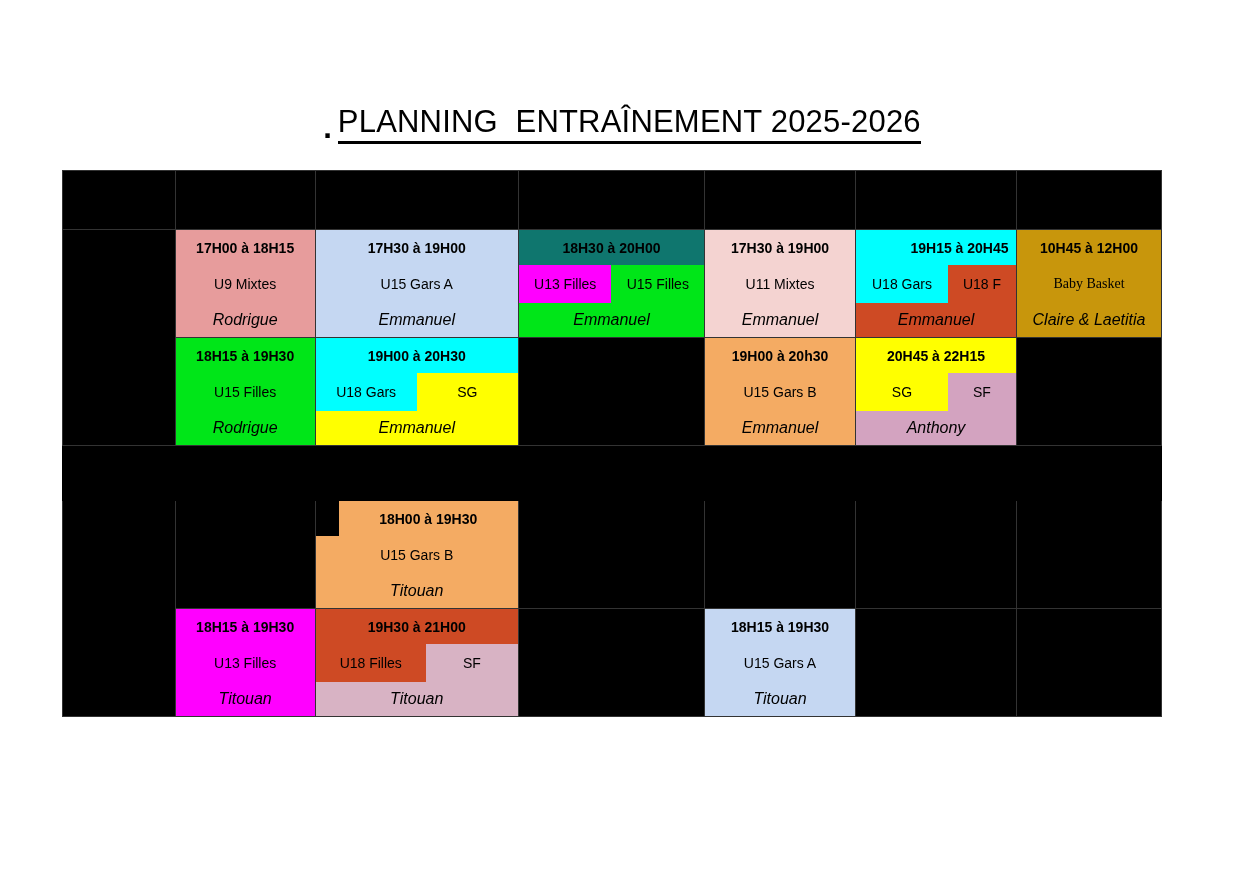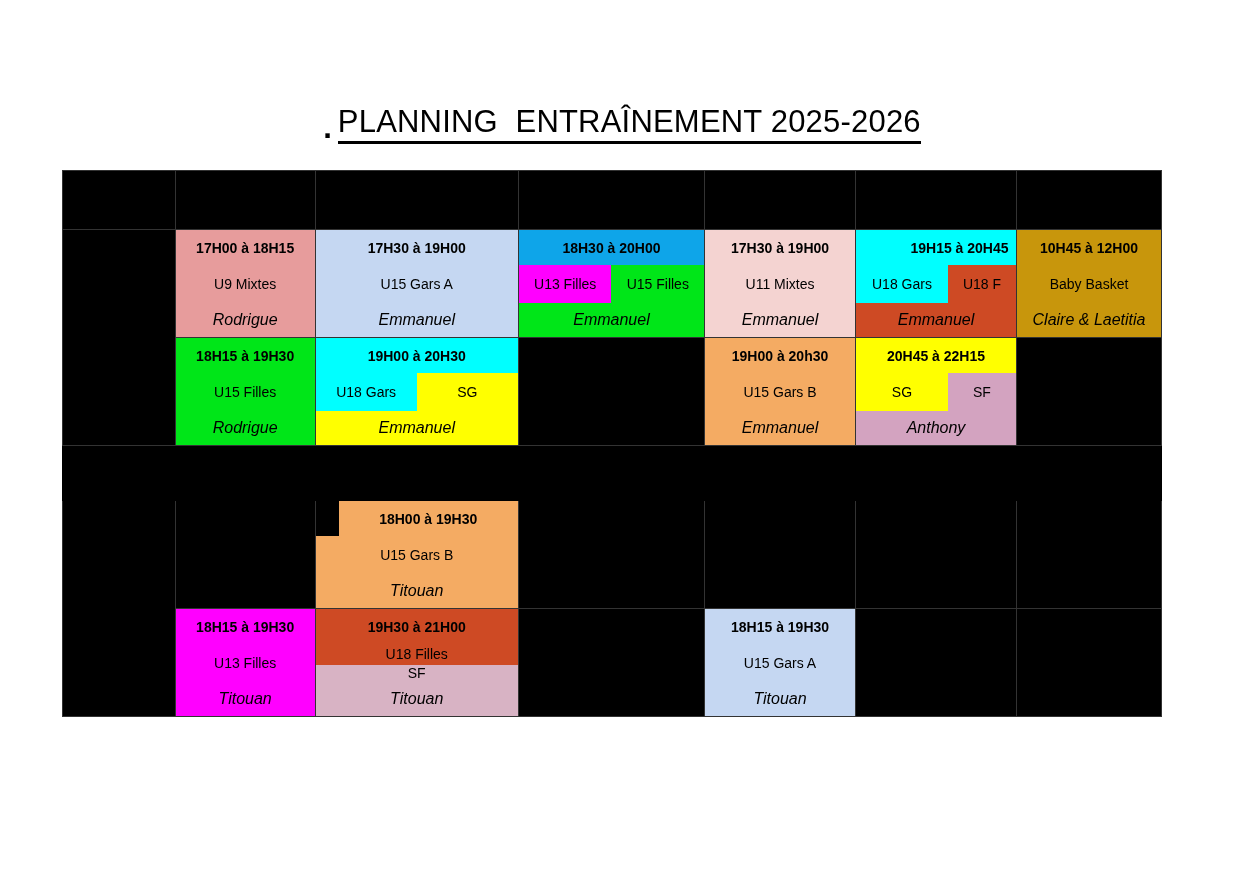--- a/index.html
+++ b/index.html
@@ -200,21 +200,21 @@
             <div class="sess">
               <div class="sess-time" style="background: rgb(197, 215, 242);">17H30 à 19H00</div>
               <div class="sess-mid" style="background: rgb(197, 215, 242);">
                 <div style="background: rgb(197, 215, 242); flex: 1 1 0px;">U15 Gars A</div>
               </div>
               <div class="sess-coach" style="background: rgb(197, 215, 242);">Emmanuel</div>
             </div>
           </td>
         <td class="cell">
             <div class="sess">
-              <div class="sess-time" style="background: #0ea5e9;">18H30 à 20H00</div>
+              <div class="sess-time" style="background: #0f766e;">18H30 à 20H00</div>
               <div class="sess-mid" style="background: rgb(0, 230, 24);">
                 <div style="background: rgb(255, 0, 255); flex: 1 1 0px;">U13 Filles</div>
                 <div style="background: rgb(0, 230, 24); flex: 1 1 0px;">U15 Filles</div>
               </div>
               <div class="sess-coach" style="background: rgb(0, 230, 24);">Emmanuel</div>
             </div>
           </td>
         <td class="cell">
             <div class="sess">
               <div class="sess-time" style="background: rgb(244, 211, 209);">17H30 à 19H00</div>
@@ -230,21 +230,21 @@
               <div class="sess-mid" style="background: rgb(206, 74, 36);">
                 <div style="background: rgb(0, 255, 255); flex: 1.35 1 0px;">U18 Gars</div>
                 <div style="background: rgb(206, 74, 36); flex: 1 1 0px;">U18 F</div>
               </div>
               <div class="sess-coach" style="background: rgb(206, 74, 36);">Emmanuel</div>
             </div>
           </td>
         <td class="cell">
             <div class="sess">
               <div class="sess-time" style="background: rgb(200, 150, 12);">10H45 à 12H00</div>
-              <div class="sess-mid" style="background: #737373;">
+              <div class="sess-mid" style="background: #737373; font-family: Liberation Serif, serif;">
                 <div style="background: rgb(200, 150, 12); flex: 1 1 0px;">Baby Basket</div>
               </div>
               <div class="sess-coach" style="background: rgb(200, 150, 12);">Claire &amp; Laetitia</div>
             </div>
           </td>
       </tr>
 
       <tr>
         <td class="cell">
             <div class="sess">
@@ -322,21 +322,21 @@
               <div class="sess-time" style="background: rgb(255, 0, 255);">18H15 à 19H30</div>
               <div class="sess-mid" style="background: rgb(255, 0, 255);">
                 <div style="background: rgb(255, 0, 255); flex: 1 1 0px;">U13 Filles</div>
               </div>
               <div class="sess-coach" style="background: rgb(255, 0, 255);">Titouan</div>
             </div>
           </td>
         <td class="cell">
             <div class="sess">
               <div class="sess-time" style="background: rgb(206, 74, 36);">19H30 à 21H00</div>
-              <div class="sess-mid" style="background: rgb(216, 179, 196); flex-direction: column;">
+              <div class="sess-mid" style="background: rgb(216, 179, 196);">
                 <div style="background: rgb(206, 74, 36); flex: 1.2 1 0px;">U18 Filles</div>
                 <div style="background: rgb(216, 179, 196); flex: 1 1 0px;">SF</div>
               </div>
               <div class="sess-coach" style="background: rgb(216, 179, 196);">Titouan</div>
             </div>
           </td>
         <td class="cell cell-empty"></td>
         <td class="cell">
             <div class="sess">
               <div class="sess-time" style="background: rgb(197, 215, 242);">18H15 à 19H30</div>

